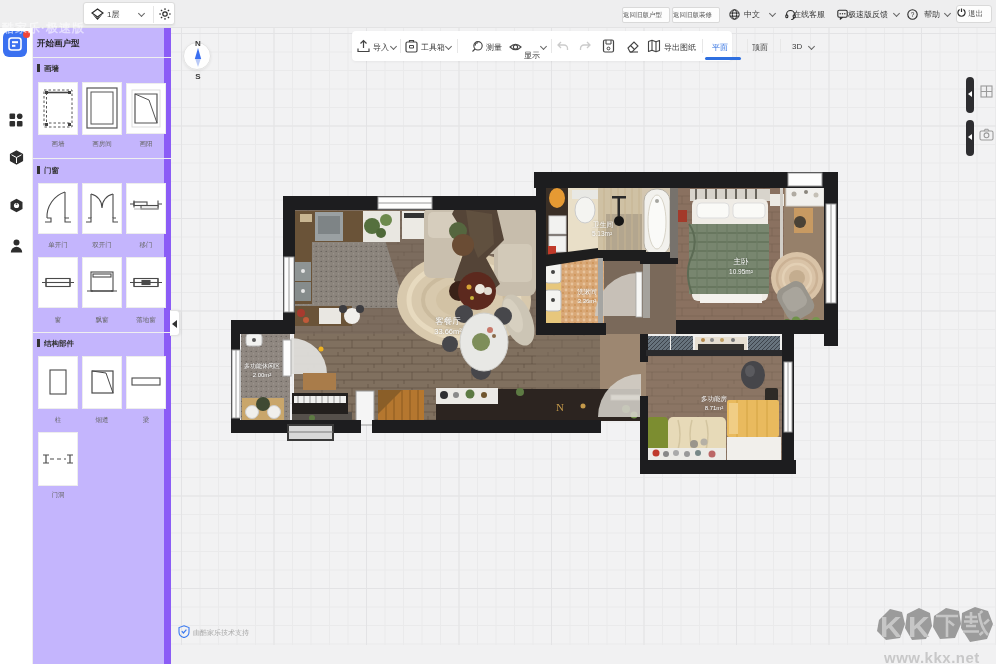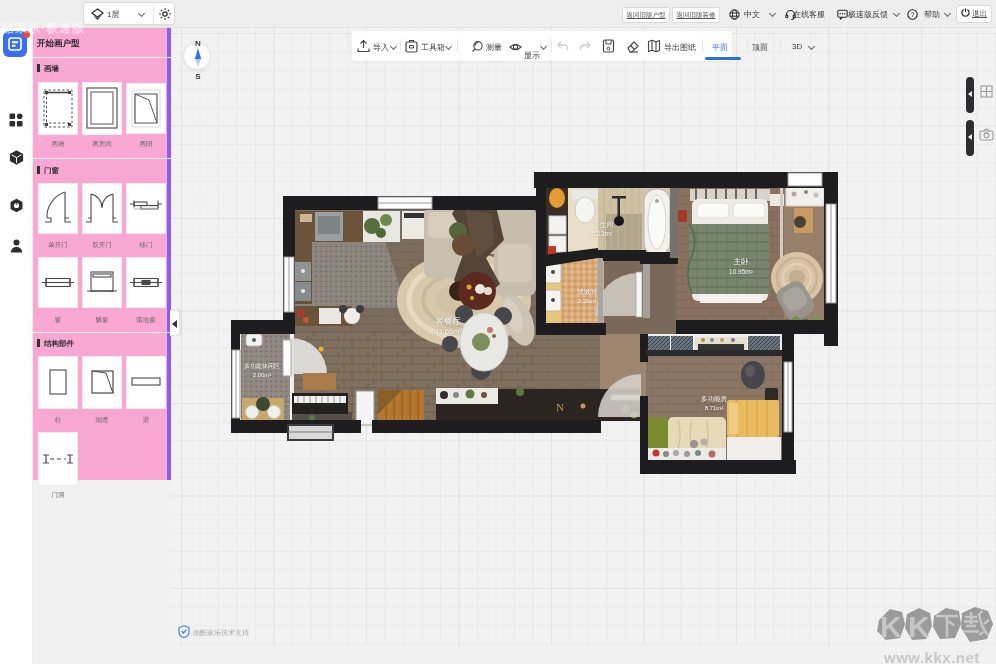--- a/index.html
+++ b/index.html
@@ -6,27 +6,27 @@
 html,body{width:996px;height:664px;overflow:hidden;font-family:"Liberation Sans",sans-serif;}
 #app{position:relative;width:996px;height:664px;background:#f1f1f2;overflow:hidden;}
 .abs{position:absolute;}
 
 #topbar{position:absolute;left:0;top:0;width:996px;height:28px;background:#eeeeef;border-bottom:1px solid #e3e3e4;z-index:30;}
 #logo{position:absolute;left:2px;top:20px;font-size:12px;font-weight:bold;color:rgba(255,255,255,.55);letter-spacing:1px;text-align:center;}
 #floorsel{position:absolute;left:83px;top:2px;width:92px;height:23px;background:#fff;border:1px solid #dcdcdc;border-radius:3px;box-shadow:0 1px 2px rgba(0,0,0,.06);}
 #floorsel .div{position:absolute;left:69px;top:3px;width:1px;height:17px;background:#e6e6e6;}
 .tbtxt{font-size:8px;color:#3a3a3a;white-space:nowrap;}
 #topright{position:absolute;right:0;top:0;height:28px;z-index:31;}
-.tbbtn{position:absolute;top:7px;height:16px;background:#fdfdfd;border:1px solid #d9d9d9;border-radius:2px;font-size:6.5px;color:#555;text-align:center;line-height:14px;white-space:nowrap;text-decoration:underline;}
+.tbbtn{position:absolute;top:7px;height:16px;background:#fdfdfd;border:1px solid #d9d9d9;border-radius:2px;font-size:6.5px;color:#555;text-align:left;line-height:14px;white-space:nowrap;}
 
 #rail{position:absolute;left:0;top:28px;width:33px;height:636px;background:#fff;border-right:1px solid #eee;z-index:20;}
 #bluebtn{position:absolute;left:3px;top:3px;width:24px;height:26px;background:#3a70f0;border-radius:6px;}
 #reddot{position:absolute;left:20px;top:0px;width:7px;height:7px;background:#f04438;border-radius:50%;}
 
-#panel{position:absolute;left:33px;top:28px;width:138px;height:452px;background:#f9a8d4;border-right:4px solid #8b5cf6;z-index:20;}
+#panel{position:absolute;left:33px;top:28px;width:138px;height:636px;background:#c4b5fd;border-right:7px solid #8b5cf6;z-index:20;}
 .phead{position:absolute;left:4px;top:10px;font-size:8.5px;font-weight:bold;color:#222;}
 .sect{position:absolute;left:4px;font-size:7.5px;font-weight:bold;color:#333;}
 .sect:before{content:"";display:inline-block;width:3px;height:8px;background:#333;margin-right:4px;vertical-align:-1px;}
 .hr{position:absolute;left:0px;width:138px;height:1px;background:#efefef;}
 .ibox{position:absolute;left:5px;width:40px;background:#fff;border:1px solid #ededed;}
 .ilab{position:absolute;width:44px;text-align:center;font-size:6.5px;color:#666;}
 .colA{left:5px;} .colB{left:49px;} .colC{left:93px;}
 #collapse{position:absolute;left:170px;top:310px;width:10px;height:26px;background:#fff;border:1px solid #e3e3e3;border-left:none;border-radius:0 4px 4px 0;box-shadow:1px 0 3px rgba(0,0,0,.08);z-index:21;}
 #collapse:after{content:"";position:absolute;left:2px;top:9px;border-top:4px solid transparent;border-bottom:4px solid transparent;border-right:5px solid #333;}
 

